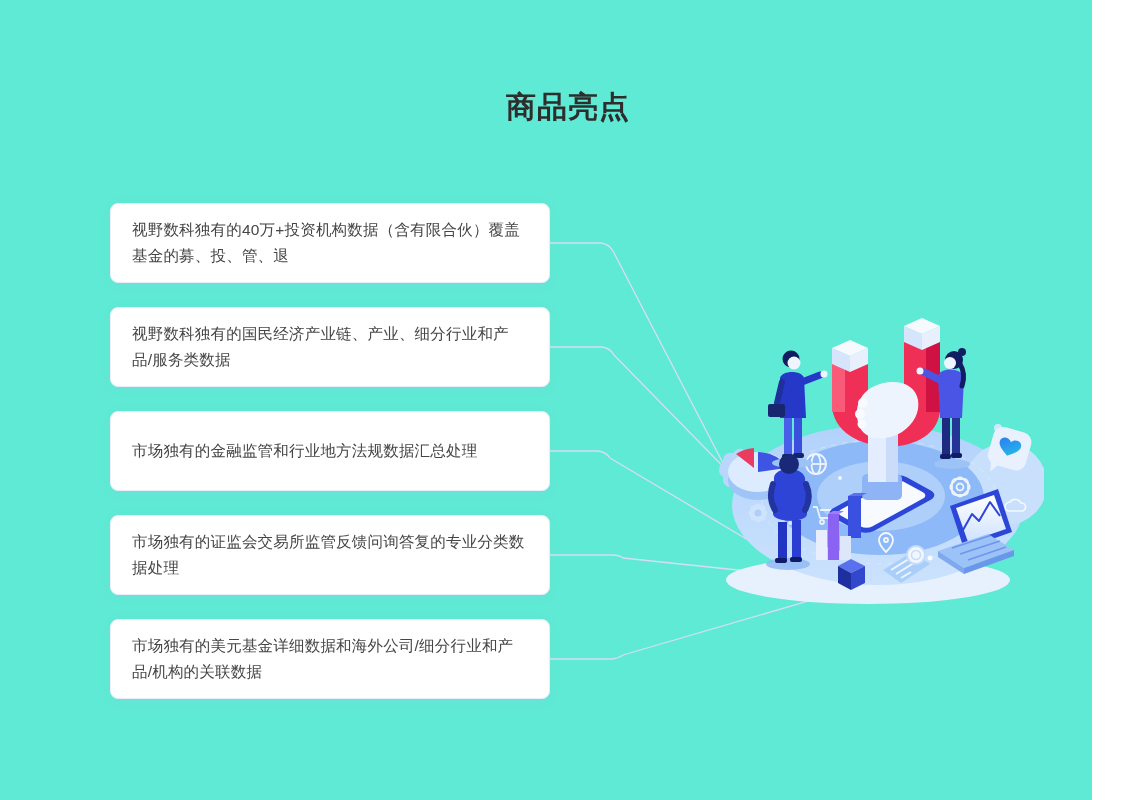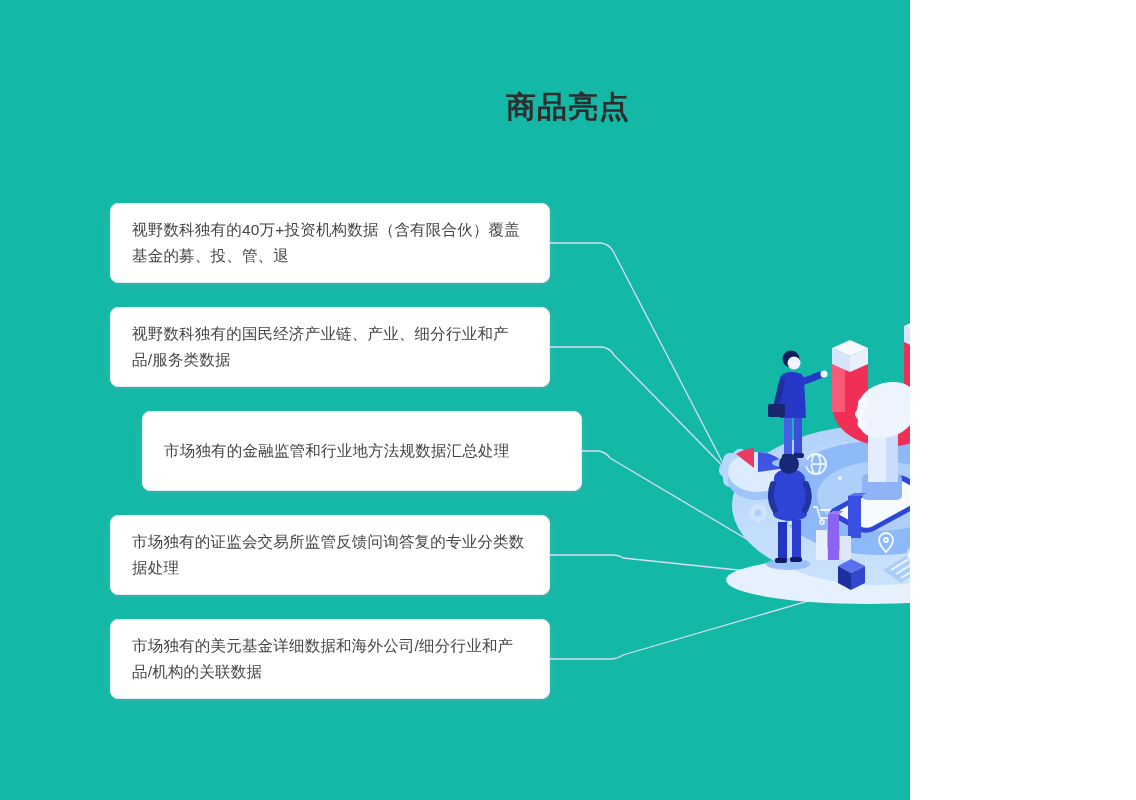--- a/index.html
+++ b/index.html
@@ -1,36 +1,36 @@
 <!DOCTYPE html>
 <html><head>
 <meta charset="utf-8">
 <style>
   html,body{margin:0;padding:0;background:#ffffff;}
   .page{
-    position:relative;width:910px;height:800px;background:#14b8a6;overflow:hidden;
+    position:relative;width:1092px;height:800px;background:#5eead4;overflow:hidden;
     font-family:"Liberation Sans","DejaVu Sans",sans-serif;
   }
   .page-title{
     position:absolute;left:0;top:68px;width:1136px;text-align:center;
     font-size:30px;line-height:38px;font-weight:700;color:#2d2d2d;letter-spacing:1px;
   }
   .connectors{position:absolute;left:0;top:0;width:1136px;height:800px;pointer-events:none;}
   .card{
     position:absolute;left:110px;width:440px;height:80px;box-sizing:border-box;
     background:#ffffff;border:1px solid #e9edf9;border-radius:8px;
     box-shadow:0 2px 10px rgba(180,195,235,.16);
     display:flex;align-items:center;padding:7px 21px;
   }
   .card-text{
     font-size:15.5px;line-height:26px;color:#454545;letter-spacing:.2px;
   }
   .card.c1{top:203px;}
   .card.c2{top:307px;justify-content:center;}
-  .card.c3{top:411px;margin-left:32px;}
+  .card.c3{top:411px;}
   .card.c4{top:515px;align-items:center;}
   .card.c5{top:619px;}
   .illus{position:absolute;left:700px;top:308px;width:344px;height:312px;}
 </style>
 </head>
 <body>
 
 <div class="page">
 
   <h1 class="page-title">商品亮点</h1>

